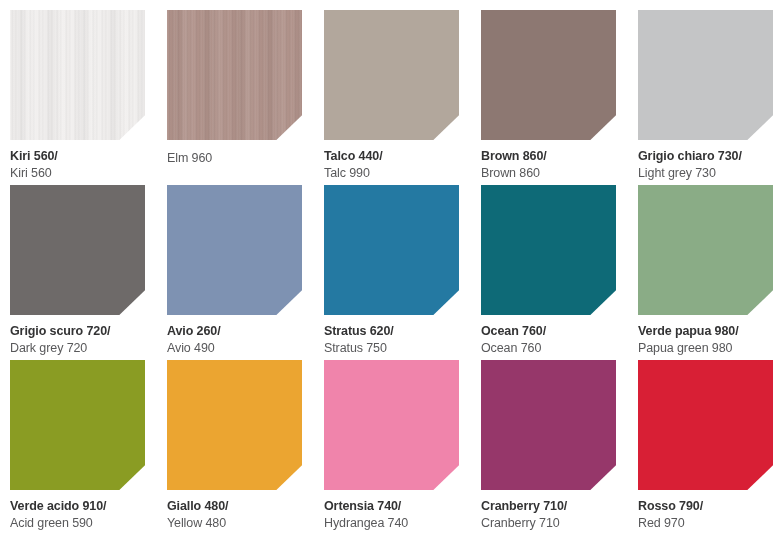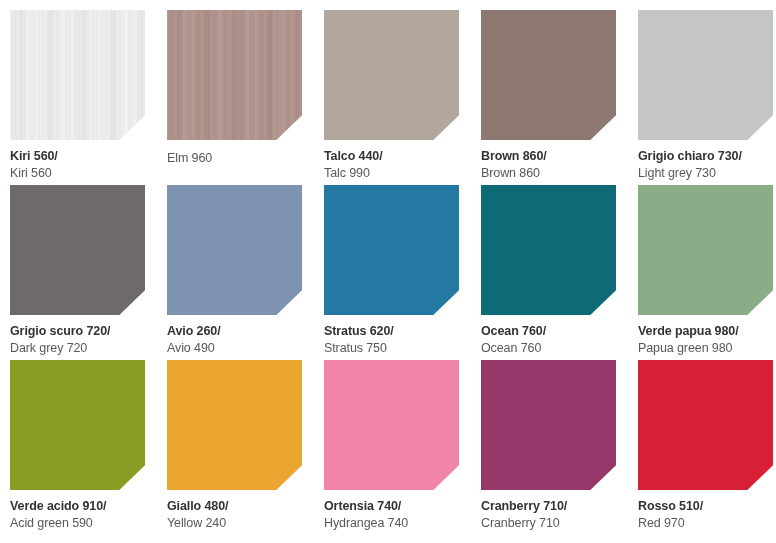--- a/index.html
+++ b/index.html
@@ -164,37 +164,37 @@
       <div class="swatch-chip" style="background: rgb(138, 156, 35);"></div>
       <div class="swatch-labels">
         <div class="swatch-name-it">Verde acido 910/</div>
         <div class="swatch-name-en">Acid green 590</div>
       </div>
     </div>
     <div class="swatch-cell">
       <div class="swatch-chip" style="background: rgb(235, 165, 49);"></div>
       <div class="swatch-labels">
         <div class="swatch-name-it">Giallo 480/</div>
-        <div class="swatch-name-en">Yellow 240</div>
+        <div class="swatch-name-en">Yellow 480</div>
       </div>
     </div>
     <div class="swatch-cell">
       <div class="swatch-chip" style="background: rgb(240, 132, 171);"></div>
       <div class="swatch-labels">
         <div class="swatch-name-it">Ortensia 740/</div>
         <div class="swatch-name-en">Hydrangea 740</div>
       </div>
     </div>
     <div class="swatch-cell">
       <div class="swatch-chip" style="background: rgb(150, 55, 106);"></div>
       <div class="swatch-labels">
         <div class="swatch-name-it">Cranberry 710/</div>
         <div class="swatch-name-en">Cranberry 710</div>
       </div>
     </div>
     <div class="swatch-cell">
       <div class="swatch-chip" style="background: rgb(216, 31, 53);"></div>
       <div class="swatch-labels">
-        <div class="swatch-name-it">Rosso 510/</div>
+        <div class="swatch-name-it">Rosso 790/</div>
         <div class="swatch-name-en">Red 970</div>
       </div>
     </div>
   </div>
 
 </body></html>

